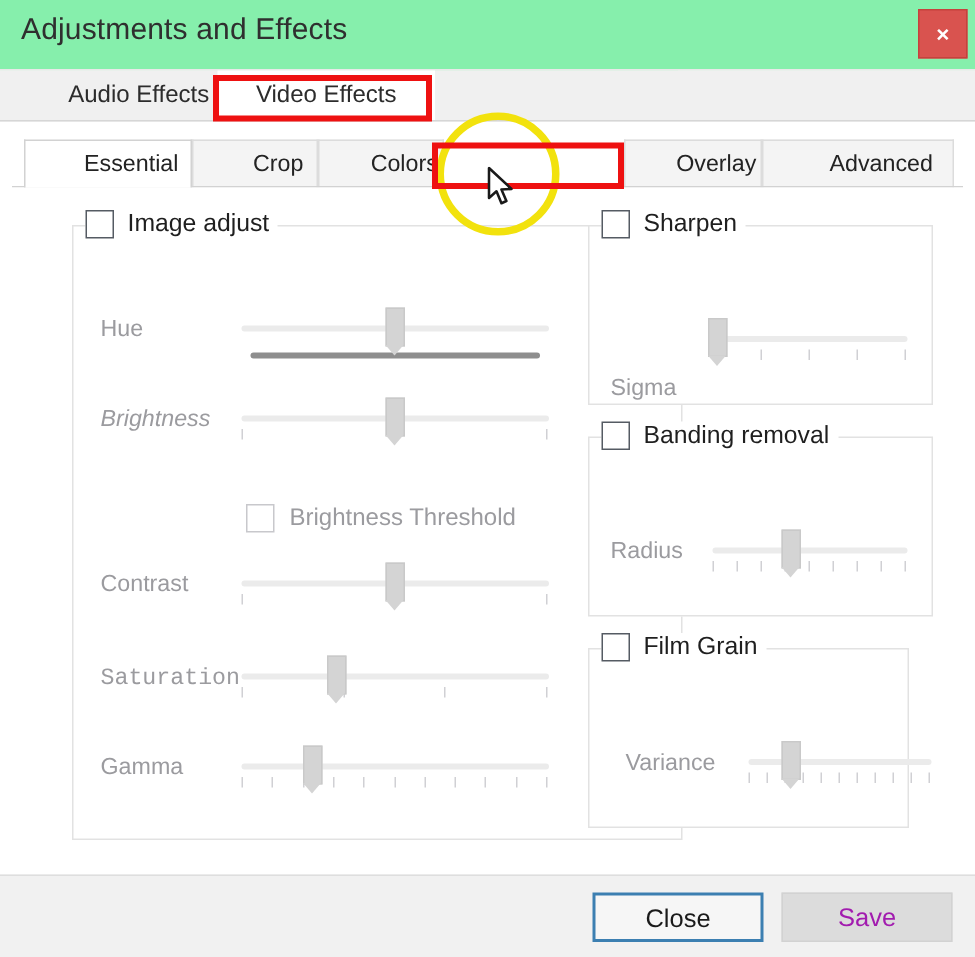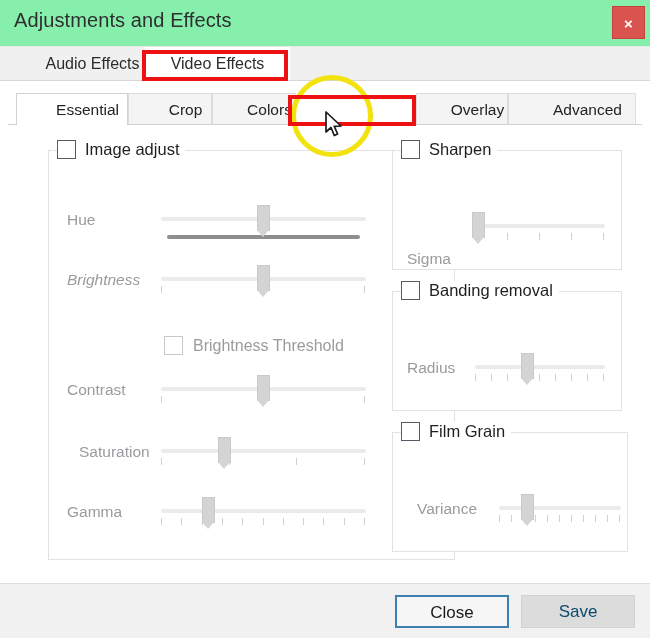--- a/index.html
+++ b/index.html
@@ -289,21 +289,21 @@
     width: 114px;
     background: #f6f6f6;
     border: 2px solid #3c7fb1;
     color: #1a1a1a;
   }
   #btn-save {
     left: 521px;
     width: 114px;
     background: #dcdcdc;
     border: 1px solid #d2d2d2;
-    color: #0c4a6e;
+    color: #a21caf;
   }
 
   
   .anno-box {
     position: absolute;
     border: 4px solid #ee1111;
     box-sizing: border-box;
     pointer-events: none;
     z-index: 40;
   }
@@ -375,21 +375,21 @@
             <div class="slider-label" style="left: 18px; top: 12px;">Contrast</div>
             <div class="track" style="left: 112px; top: 18px; width: 205px;"></div>
             <div class="ticks" style="left: 112px; top: 27px; width: 205px;">
               <div class="tick" style="left: 0px;"></div>
               <div class="tick" style="left: 102px;"></div>
               <div class="tick" style="left: 203px;"></div>
             </div>
             <div class="thumb" style="left: 208px; top: 6px;"></div>
           </div>
           <div class="slider-row" style="left: 0px; top: 280px; width: 345px; height: 40px;">
-            <div class="slider-label" style="left: 30px; top: 12px;">Saturation</div>
+            <div class="slider-label" style="left: 18px; top: 12px; font-family: Liberation Mono, monospace;">Saturation</div>
             <div class="track" style="left: 112px; top: 18px; width: 205px;"></div>
             <div class="ticks" style="left: 112px; top: 27px; width: 205px;">
               <div class="tick" style="left: 0px;"></div>
               <div class="tick" style="left: 68px;"></div>
               <div class="tick" style="left: 135px;"></div>
               <div class="tick" style="left: 203px;"></div>
             </div>
             <div class="thumb" style="left: 169px; top: 6px;"></div>
           </div>
           <div class="slider-row" style="left: 0px; top: 340px; width: 345px; height: 40px;">
@@ -456,21 +456,21 @@
               <div class="tick" style="left: 80px;"></div>
               <div class="tick" style="left: 96px;"></div>
               <div class="tick" style="left: 112px;"></div>
               <div class="tick" style="left: 128px;"></div>
             </div>
             <div class="thumb" style="left: 128px; top: 6px;"></div>
           </div>
         </div>
     </div>
 
-    <div class="group" id="grp-filmgrain" style="left:384px; top:307px; width:236px; height:120px;">
+    <div class="group" id="grp-filmgrain" style="left:384px; top:307px; width:214px; height:120px;">
       <div class="group-title">
         <span class="cb"></span>
         <span class="group-title-label">Film Grain</span>
       </div>
       <div id="sliders-filmgrain">
           <div class="slider-row" style="left: 0px; top: 55px; width: 230px; height: 40px; margin-left: 16px;">
             <div class="slider-label" style="left: 8px; top: 12px;">Variance</div>
             <div class="track" style="left: 90px; top: 18px; width: 122px;"></div>
             <div class="ticks" style="left: 90px; top: 27px; width: 122px;">
               <div class="tick" style="left: 0px;"></div>

